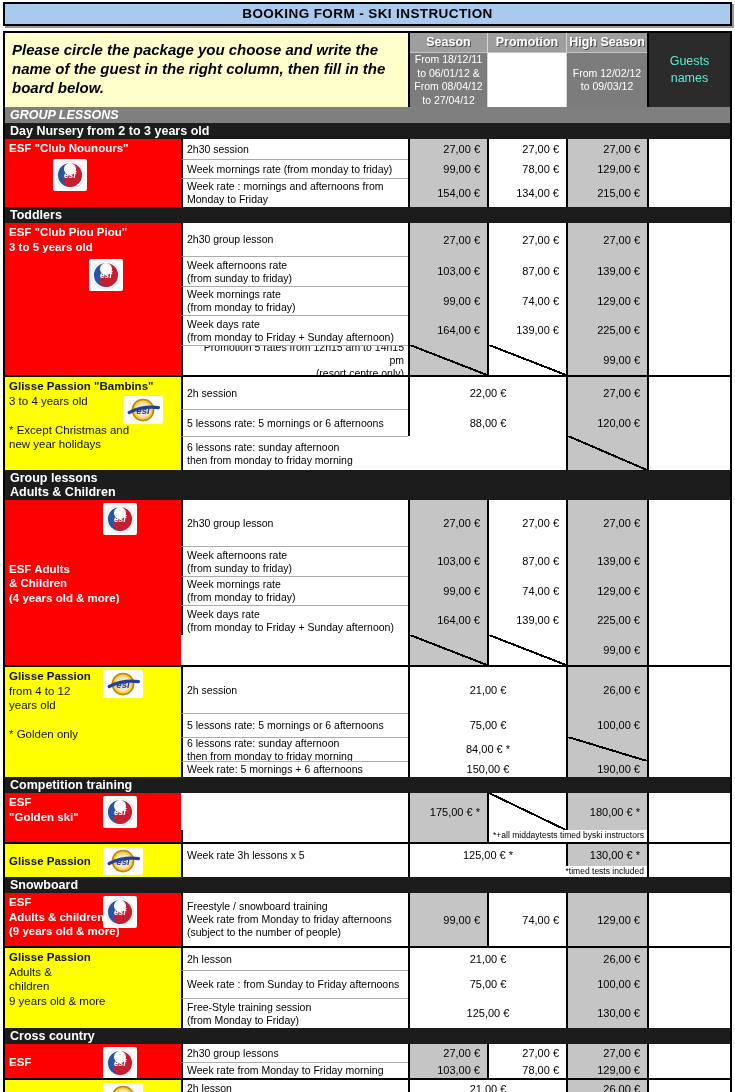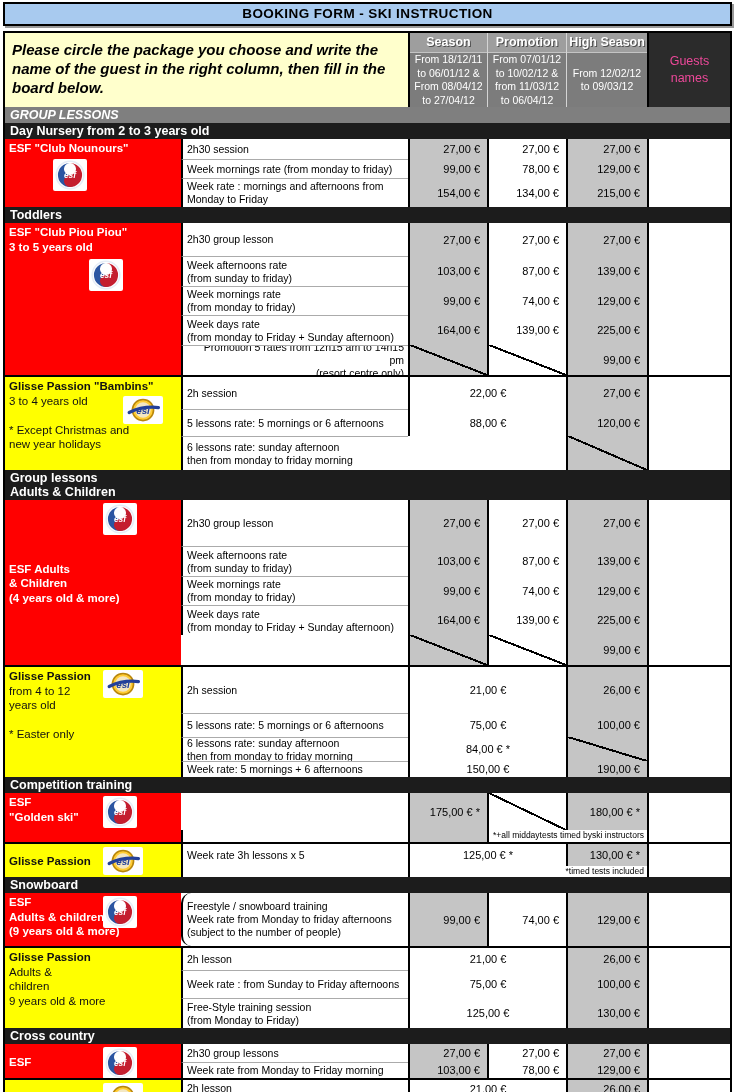--- a/index.html
+++ b/index.html
@@ -10,21 +10,21 @@
   .hdr,.block{display:grid;grid-template-columns:176px 227px 79px 79px 81px 1fr;}
   
   .instr{grid-column:1 / span 2;background:#FFFFCC;font-weight:bold;font-style:italic;font-size:15px;
     line-height:19px;padding:7px 7px 0 7px;}
   .hcol{display:flex;flex-direction:column;border-left:1px solid #d4d4d4;}
   .hcol.fst{border-left:2px solid #000;}
   .hlab{height:19px;background:#9E9E9E;color:#fff;font-weight:bold;font-size:12.5px;text-align:center;
     line-height:19px;border-bottom:1px solid #c4c4c4;text-shadow:1px 1px 0 #4d4d4d;}
   .hdates{flex:1;background:#7C7C7C;color:#fff;font-size:10.5px;line-height:13.5px;text-align:center;
     white-space:pre-line;display:flex;align-items:center;justify-content:center;}
-  .hguests{background:#2B2B2B;color:#ec4899;display:flex;align-items:center;justify-content:center;
+  .hguests{background:#2B2B2B;color:#5eead4;display:flex;align-items:center;justify-content:center;
     text-align:center;font-size:12.5px;line-height:17px;white-space:pre-line;border-left:2px solid #000;}
   
   .bar{color:#fff;padding:1px 5px;font-weight:bold;font-size:12.5px;line-height:14px;white-space:pre-line;}
   .bar-grey{background:#7F7F7F;font-style:italic;}
   .bar-black{background:#1C1C1C;}
   
   .block + .block{border-top:2px solid #000;}
   .cell{box-sizing:border-box;overflow:hidden;}
   .left{position:relative;padding-top:2px;border-left:none;}
   .left.vcenter{display:flex;flex-direction:column;justify-content:center;}
@@ -64,24 +64,20 @@
     <div class="instr">Please circle the package you choose and write the name of the guest in the right column, then fill in the board below.</div>
     <div class="hcol fst">
       <div class="hlab">Season</div>
       <div class="hdates">From 18/12/11
 to 06/01/12 &amp;
 From 08/04/12
 to 27/04/12</div>
     </div>
     <div class="hcol">
       <div class="hlab">Promotion</div>
-      <div class="hdates">From 07/01/12
-to 10/02/12 &amp;
-from 11/03/12
-to 06/04/12</div>
     </div>
     <div class="hcol">
       <div class="hlab">High Season</div>
       <div class="hdates">From 12/02/12
 to 09/03/12</div>
     </div>
     <div class="hguests">Guests
 names</div>
   </div>
   <div id="sheet-body">
@@ -217,21 +213,21 @@
         <div class="cell price bg-white slash" style="grid-area: 5 / 4;"></div>
         <div class="cell price bg-grey" style="grid-area: 5 / 5;">99,00 €</div>
         <div class="cell guests" style="grid-area: 1 / 6 / span 5;"></div>
       </div>
       <div class="block" style="grid-template-rows: 46px 24px 24px 16px;">
         <div class="cell left bg-yellow" style="grid-area: 1 / 1 / span 4;">
           <div class="lline first">Glisse Passion</div>
           <div class="lline">from 4 to 12</div>
           <div class="lline">years old</div>
           <div class="lline">&nbsp;</div>
-          <div class="lline">* Easter only</div>
+          <div class="lline">* Golden only</div>
           <div class="logo lp-topmid"><svg viewBox="0 0 44 32" width="36" height="26">
               <circle cx="22" cy="16" r="13" fill="#FFCC33" stroke="#B8860B" stroke-width="2"></circle>
               <circle cx="22" cy="16" r="9.5" fill="#F3E7C3"></circle>
               <path d="M5 19 Q22 11 41 13" stroke="#23409A" stroke-width="4" fill="none" stroke-linecap="round"></path>
               <text x="22" y="21" font-size="12" font-weight="bold" font-style="italic" fill="#23409A" text-anchor="middle" font-family="Liberation Sans, sans-serif">esi</text>
             </svg></div>
         </div>
         <div class="cell desc" style="grid-area: 1 / 2;">2h session</div>
         <div class="cell price bg-white center" style="grid-area: 1 / 3 / auto / span 2;">21,00 €</div>
         <div class="cell price bg-grey" style="grid-area: 1 / 5;">26,00 €</div>
@@ -292,21 +288,21 @@
           <div class="lline">Adults &amp; children</div>
           <div class="lline">(9 years old &amp; more)</div>
           <div class="logo lp-topmid"><svg viewBox="0 0 36 36" width="30" height="30">
               <circle cx="18" cy="18" r="17.5" fill="#E7EDF7"></circle>
               <circle cx="18" cy="18" r="15.5" fill="#fff"></circle>
               <path d="M18 3.5 A14.5 14.5 0 0 0 18 32.5 A7.25 7.25 0 0 0 18 18 A7.25 7.25 0 0 1 18 3.5 Z" fill="#2B55A2"></path>
               <path d="M18 3.5 A14.5 14.5 0 0 1 18 32.5 A7.25 7.25 0 0 1 18 18 A7.25 7.25 0 0 0 18 3.5 Z" fill="#C41E2F"></path>
               <text x="18" y="22" font-size="10" font-weight="bold" font-style="italic" fill="#fff" text-anchor="middle" font-family="Liberation Sans, sans-serif">esf</text>
             </svg></div>
         </div>
-        <div class="cell desc" style="grid-area: 1 / 2; border-radius: 10px;">Freestyle / snowboard training
+        <div class="cell desc" style="grid-area: 1 / 2;">Freestyle / snowboard training
 Week rate from Monday to friday afternoons
 (subject to the number of people)</div>
         <div class="cell price bg-grey" style="grid-area: 1 / 3;">99,00 €</div>
         <div class="cell price bg-white" style="grid-area: 1 / 4;">74,00 €</div>
         <div class="cell price bg-grey" style="grid-area: 1 / 5;">129,00 €</div>
         <div class="cell guests" style="grid-area: 1 / 6 / span 1;"></div>
       </div>
       <div class="block" style="grid-template-rows: 22px 28px 30px;">
         <div class="cell left bg-yellow" style="grid-area: 1 / 1 / span 3;">
           <div class="lline first">Glisse Passion</div>

